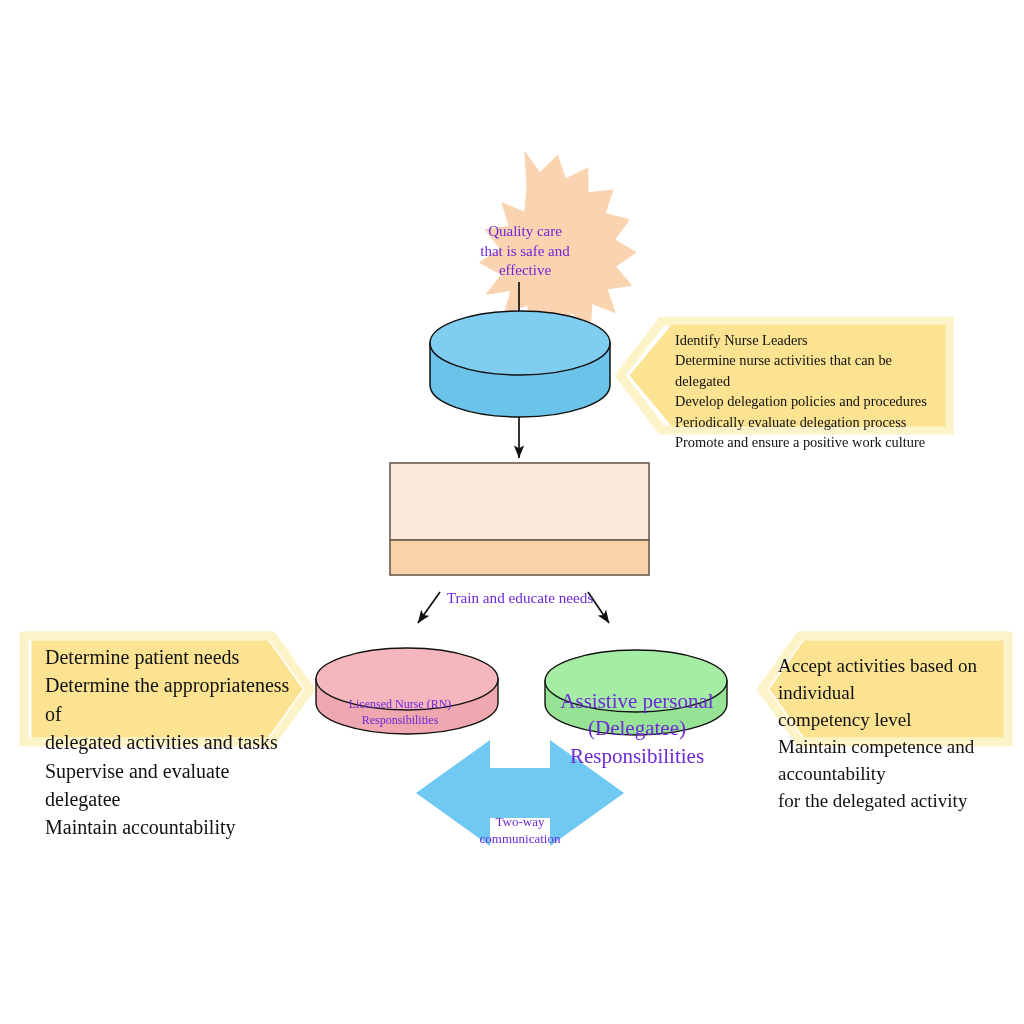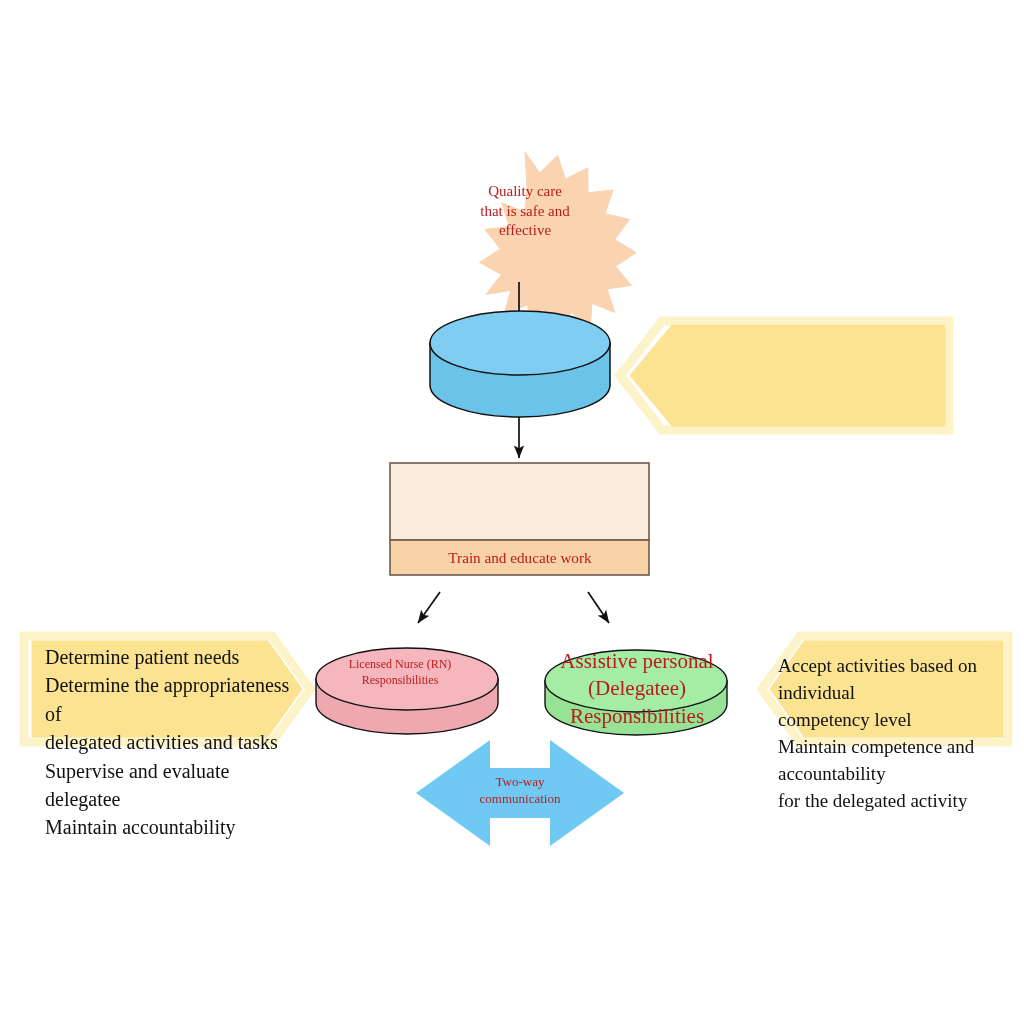--- a/index.html
+++ b/index.html
@@ -24,22 +24,23 @@
     position: absolute;
     left: 0;
     top: 0;
     width: 1024px;
     height: 1024px;
   }
   .node-text {
     position: absolute;
     text-align: center;
     line-height: 1.30;
-    color: #b91c1c;
+    color: #6d28d9;
     pointer-events: none;
+    margin-top: 40px;
   }
   .list-text {
     position: absolute;
     line-height: 1.42;
     color: #111111;
     white-space: pre-line;
   }
 
   
   #star-label {
@@ -158,32 +159,37 @@
       <polygon fill="#6FC9F2" points="416,793 490,740 490,768 550,768 550,740 624,793 550,846 550,818 490,818 490,846"></polygon>
     </g>
   </svg>
 
   <div class="node-text" id="star-label" style="white-space: pre-line;">Quality care
 that is safe and
 effective</div>
 
 
 
-  <div class="node-text" id="train-label" style="white-space: pre-line;">Train and educate work</div>
+  <div class="node-text" id="train-label" style="white-space: pre-line;">Train and educate needs</div>
 
   <div class="node-text" id="rn-label" style="white-space: pre-line;">Licensed Nurse (RN)
 Responsibilities</div>
 
   <div class="node-text" id="ap-label" style="white-space: pre-line;">Assistive personal
 (Delegatee)
 Responsibilities</div>
 
   <div class="node-text" id="twoway-label" style="white-space: pre-line;">Two-way
 communication</div>
 
+  <div class="list-text" id="callout-leaders-text">Identify Nurse Leaders
+Determine nurse activities that can be delegated
+Develop delegation policies and procedures
+Periodically evaluate delegation process
+Promote and ensure a positive work culture</div>
 
   <div class="list-text" id="callout-rn-text">Determine patient needs
 Determine the appropriateness of
 delegated activities and tasks
 Supervise and evaluate delegatee
 Maintain accountability</div>
 
   <div class="list-text" id="callout-ap-text">Accept activities based on individual
 competency level
 Maintain competence and accountability

